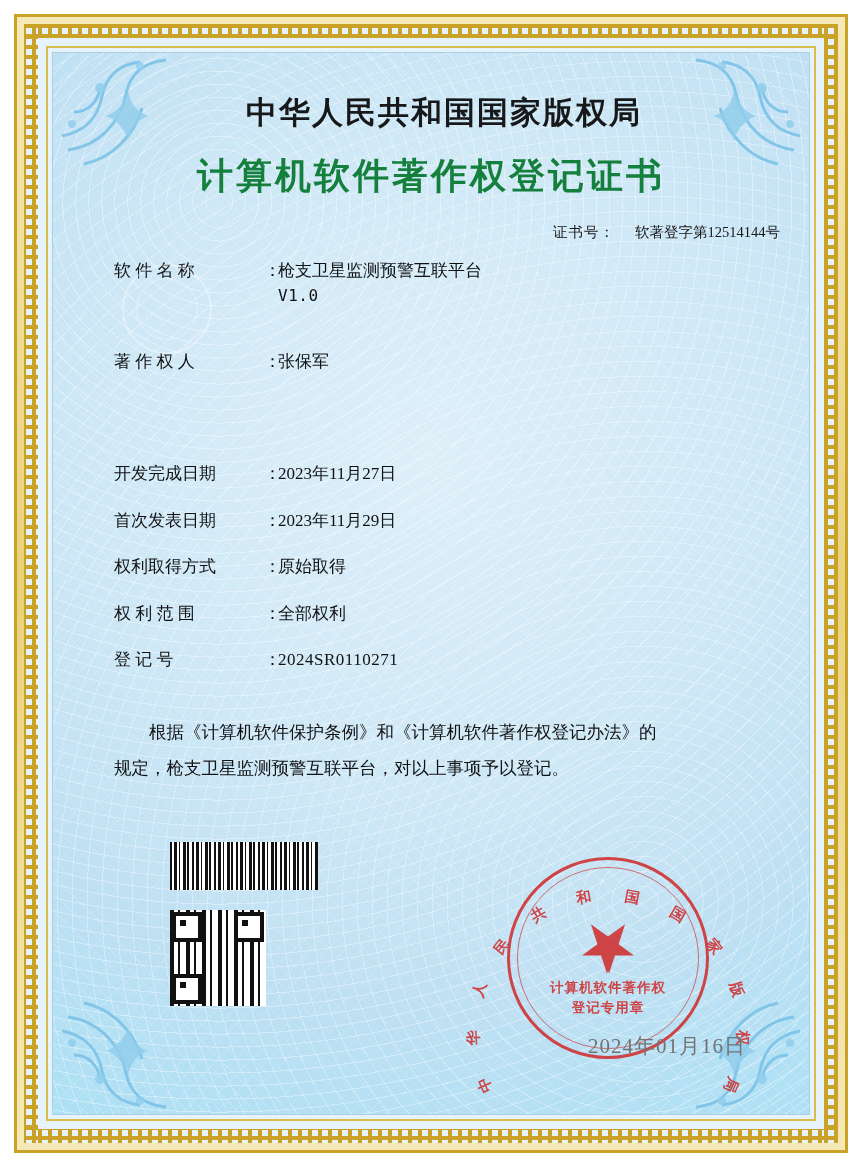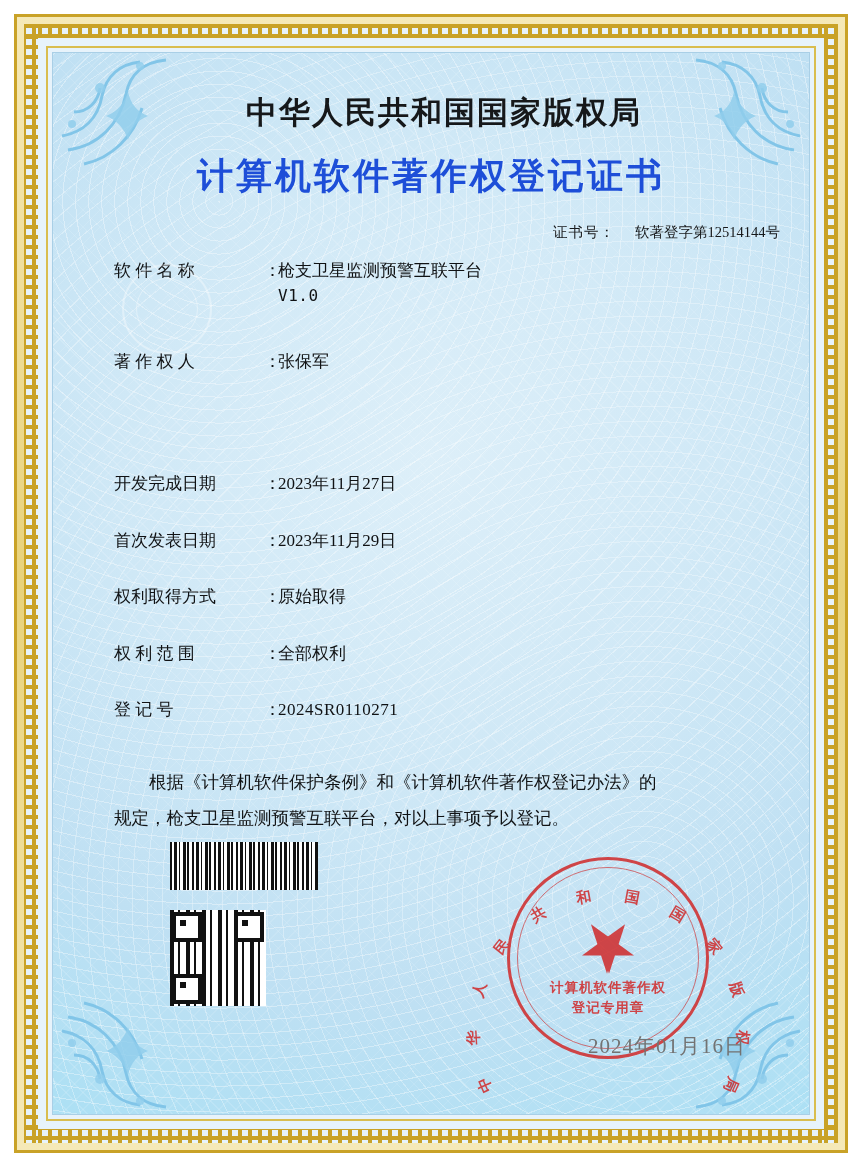--- a/index.html
+++ b/index.html
@@ -100,21 +100,21 @@
     color: #16181a;
     font-weight: 700;
     font-family: "DejaVu Serif", "Liberation Serif", serif;
     padding-left: 26px;
   }
   .cert-title {
     margin-top: 18px;
     font-size: 36px;
     font-weight: 700;
     letter-spacing: 3px;
-    color: #1d4ed8;
+    color: #15803d;
     font-family: "DejaVu Serif", "Liberation Serif", serif;
   }
   .cert-no {
     margin-top: 22px;
     text-align: right;
     padding-right: 30px;
     font-size: 14.5px;
     color: #16181a;
   }
   .cert-no .lbl { letter-spacing: 1px; }
@@ -140,21 +140,21 @@
   .row .colon { width: 14px; flex: 0 0 14px; }
   .row .value { flex: 1 1 auto; }
   .value .ver {
     display: block;
     font-family: "DejaVu Sans Mono", "Liberation Mono", monospace;
     font-size: 16px;
     letter-spacing: .5px;
   }
   .gap-a { height: 40px; }
   .gap-b { height: 66px; }
-  .row-sp { margin-top: 30px; }
+  .row-sp { margin-top: 20px; }
   .mono { font-family: Liberation Serif, serif; letter-spacing: .5px; }
 
   .statement {
     margin-top: 42px;
     padding: 0 42px 0 62px;
     font-size: 17.5px;
     line-height: 2.05;
     color: #101214;
     text-align: justify;
   }

